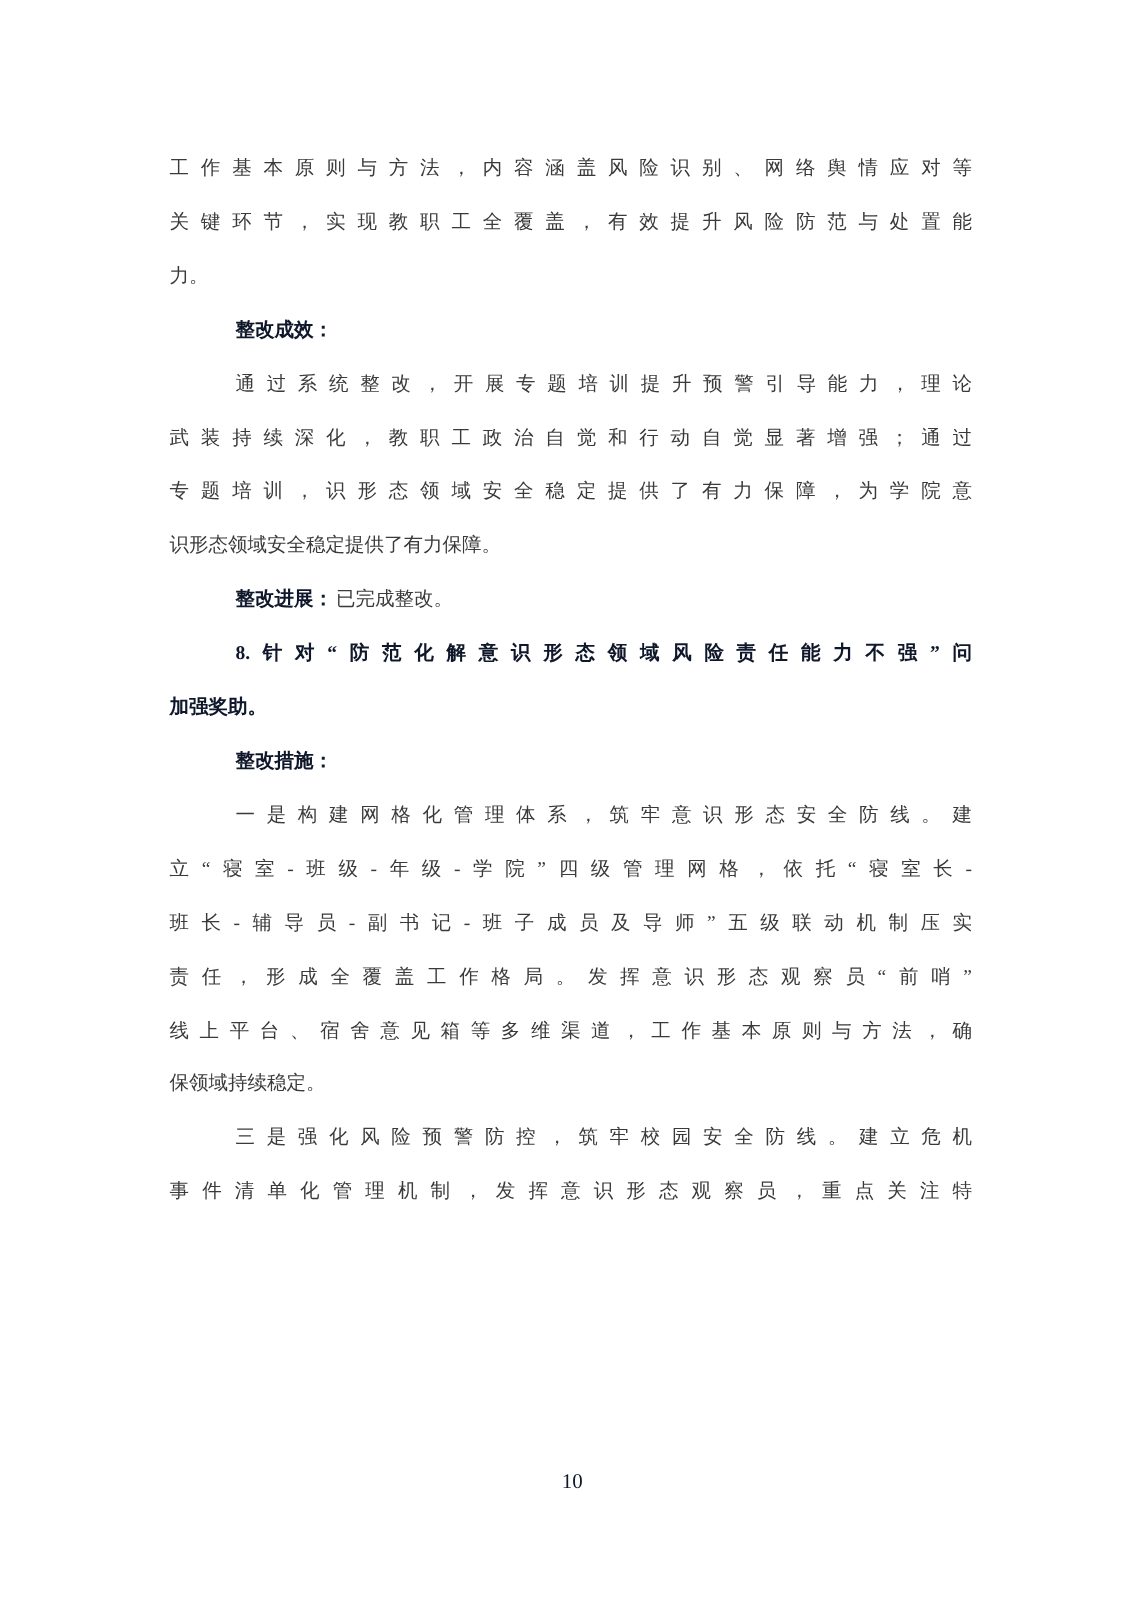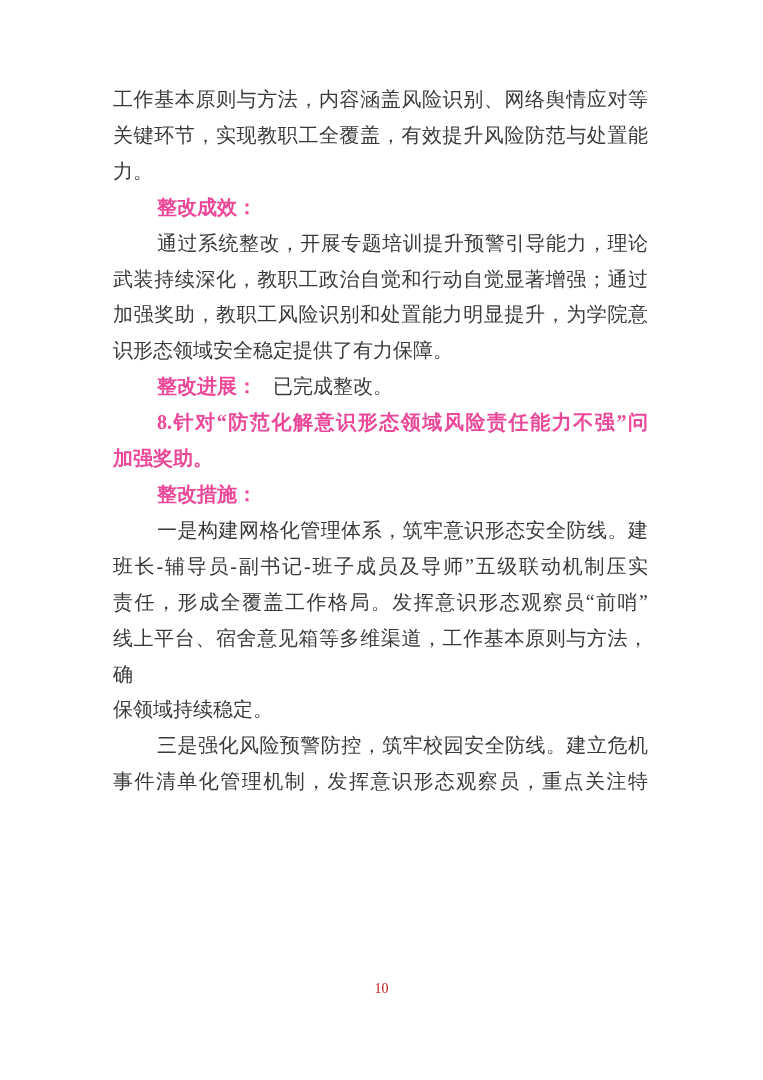--- a/index.html
+++ b/index.html
@@ -11,51 +11,51 @@
     position: relative;
     width: 763px;
     height: 1080px;
     background: #ffffff;
     overflow: hidden;
     font-family: "Liberation Serif", "DejaVu Serif", serif;
   }
   .doc-text {
     position: absolute;
     left: 113px;
-    top: 82px;
+    top: 94px;
     width: 535px;
-    font-size: 20px;
+    font-size: 13px;
     line-height: 35.9px;
     color: #3a3a3a;
     letter-spacing: 0;
   }
   .para { margin: 0; padding: 0; }
   .ln {
     text-align: left;
     white-space: normal;
   }
   
   .ln.full {
     text-align: justify;
     text-align-last: justify;
     text-justify: inter-ideograph;
   }
   
   .ln.ind { text-indent: 44px; }
   
-  .b { font-weight: bold; color: #ec4899; }
-  .label-gap { margin-right: 16px; }
+  .b { font-weight: bold; color: #0f172a; }
+  .label-gap { margin-right: 2px; }
   .page-number {
     position: absolute;
     top: 981px;
     left: 0;
     width: 100%;
     text-align: center;
     font-size: 14px;
-    color: #b91c1c;
+    color: #0f172a;
     font-family: "Liberation Serif", "DejaVu Serif", serif;
   }
 </style>
 </head>
 <body>
 
 <div class="page">
 
   <div class="doc-text">
 
@@ -65,41 +65,42 @@
       <div class="ln">力。</div>
     </div>
 
     <div class="para">
       <div class="ln ind b">整改成效：</div>
     </div>
 
     <div class="para">
       <div class="ln ind full">通过系统整改，开展专题培训提升预警引导能力，理论</div>
       <div class="ln full">武装持续深化，教职工政治自觉和行动自觉显著增强；通过</div>
-      <div class="ln full">加强奖助，教职工风险识别和处置能力明显提升，为学院意</div>
+      <div class="ln full">专题培训，识形态领域安全稳定提供了有力保障，为学院意</div>
       <div class="ln">识形态领域安全稳定提供了有力保障。</div>
     </div>
 
     <div class="para">
       <div class="ln ind">
         <span class="b label-gap">整改进展：</span><span>已完成整改。</span>
       </div>
     </div>
 
     <div class="para b">
       <div class="ln ind full">8.针对“防范化解意识形态领域风险责任能力不强”问</div>
       <div class="ln">加强奖助。</div>
     </div>
 
     <div class="para">
       <div class="ln ind b">整改措施：</div>
     </div>
 
     <div class="para">
       <div class="ln ind full">一是构建网格化管理体系，筑牢意识形态安全防线。建</div>
+      <div class="ln full">立“寝室-班级-年级-学院”四级管理网格，依托“寝室长-</div>
       <div class="ln full">班长-辅导员-副书记-班子成员及导师”五级联动机制压实</div>
       <div class="ln full">责任，形成全覆盖工作格局。发挥意识形态观察员“前哨”</div>
       <div class="ln full">线上平台、宿舍意见箱等多维渠道，工作基本原则与方法，确</div>
       <div class="ln">保领域持续稳定。</div>
     </div>
 
 
     <div class="para">
       <div class="ln ind full">三是强化风险预警防控，筑牢校园安全防线。建立危机</div>
       <div class="ln full">事件清单化管理机制，发挥意识形态观察员，重点关注特</div>

